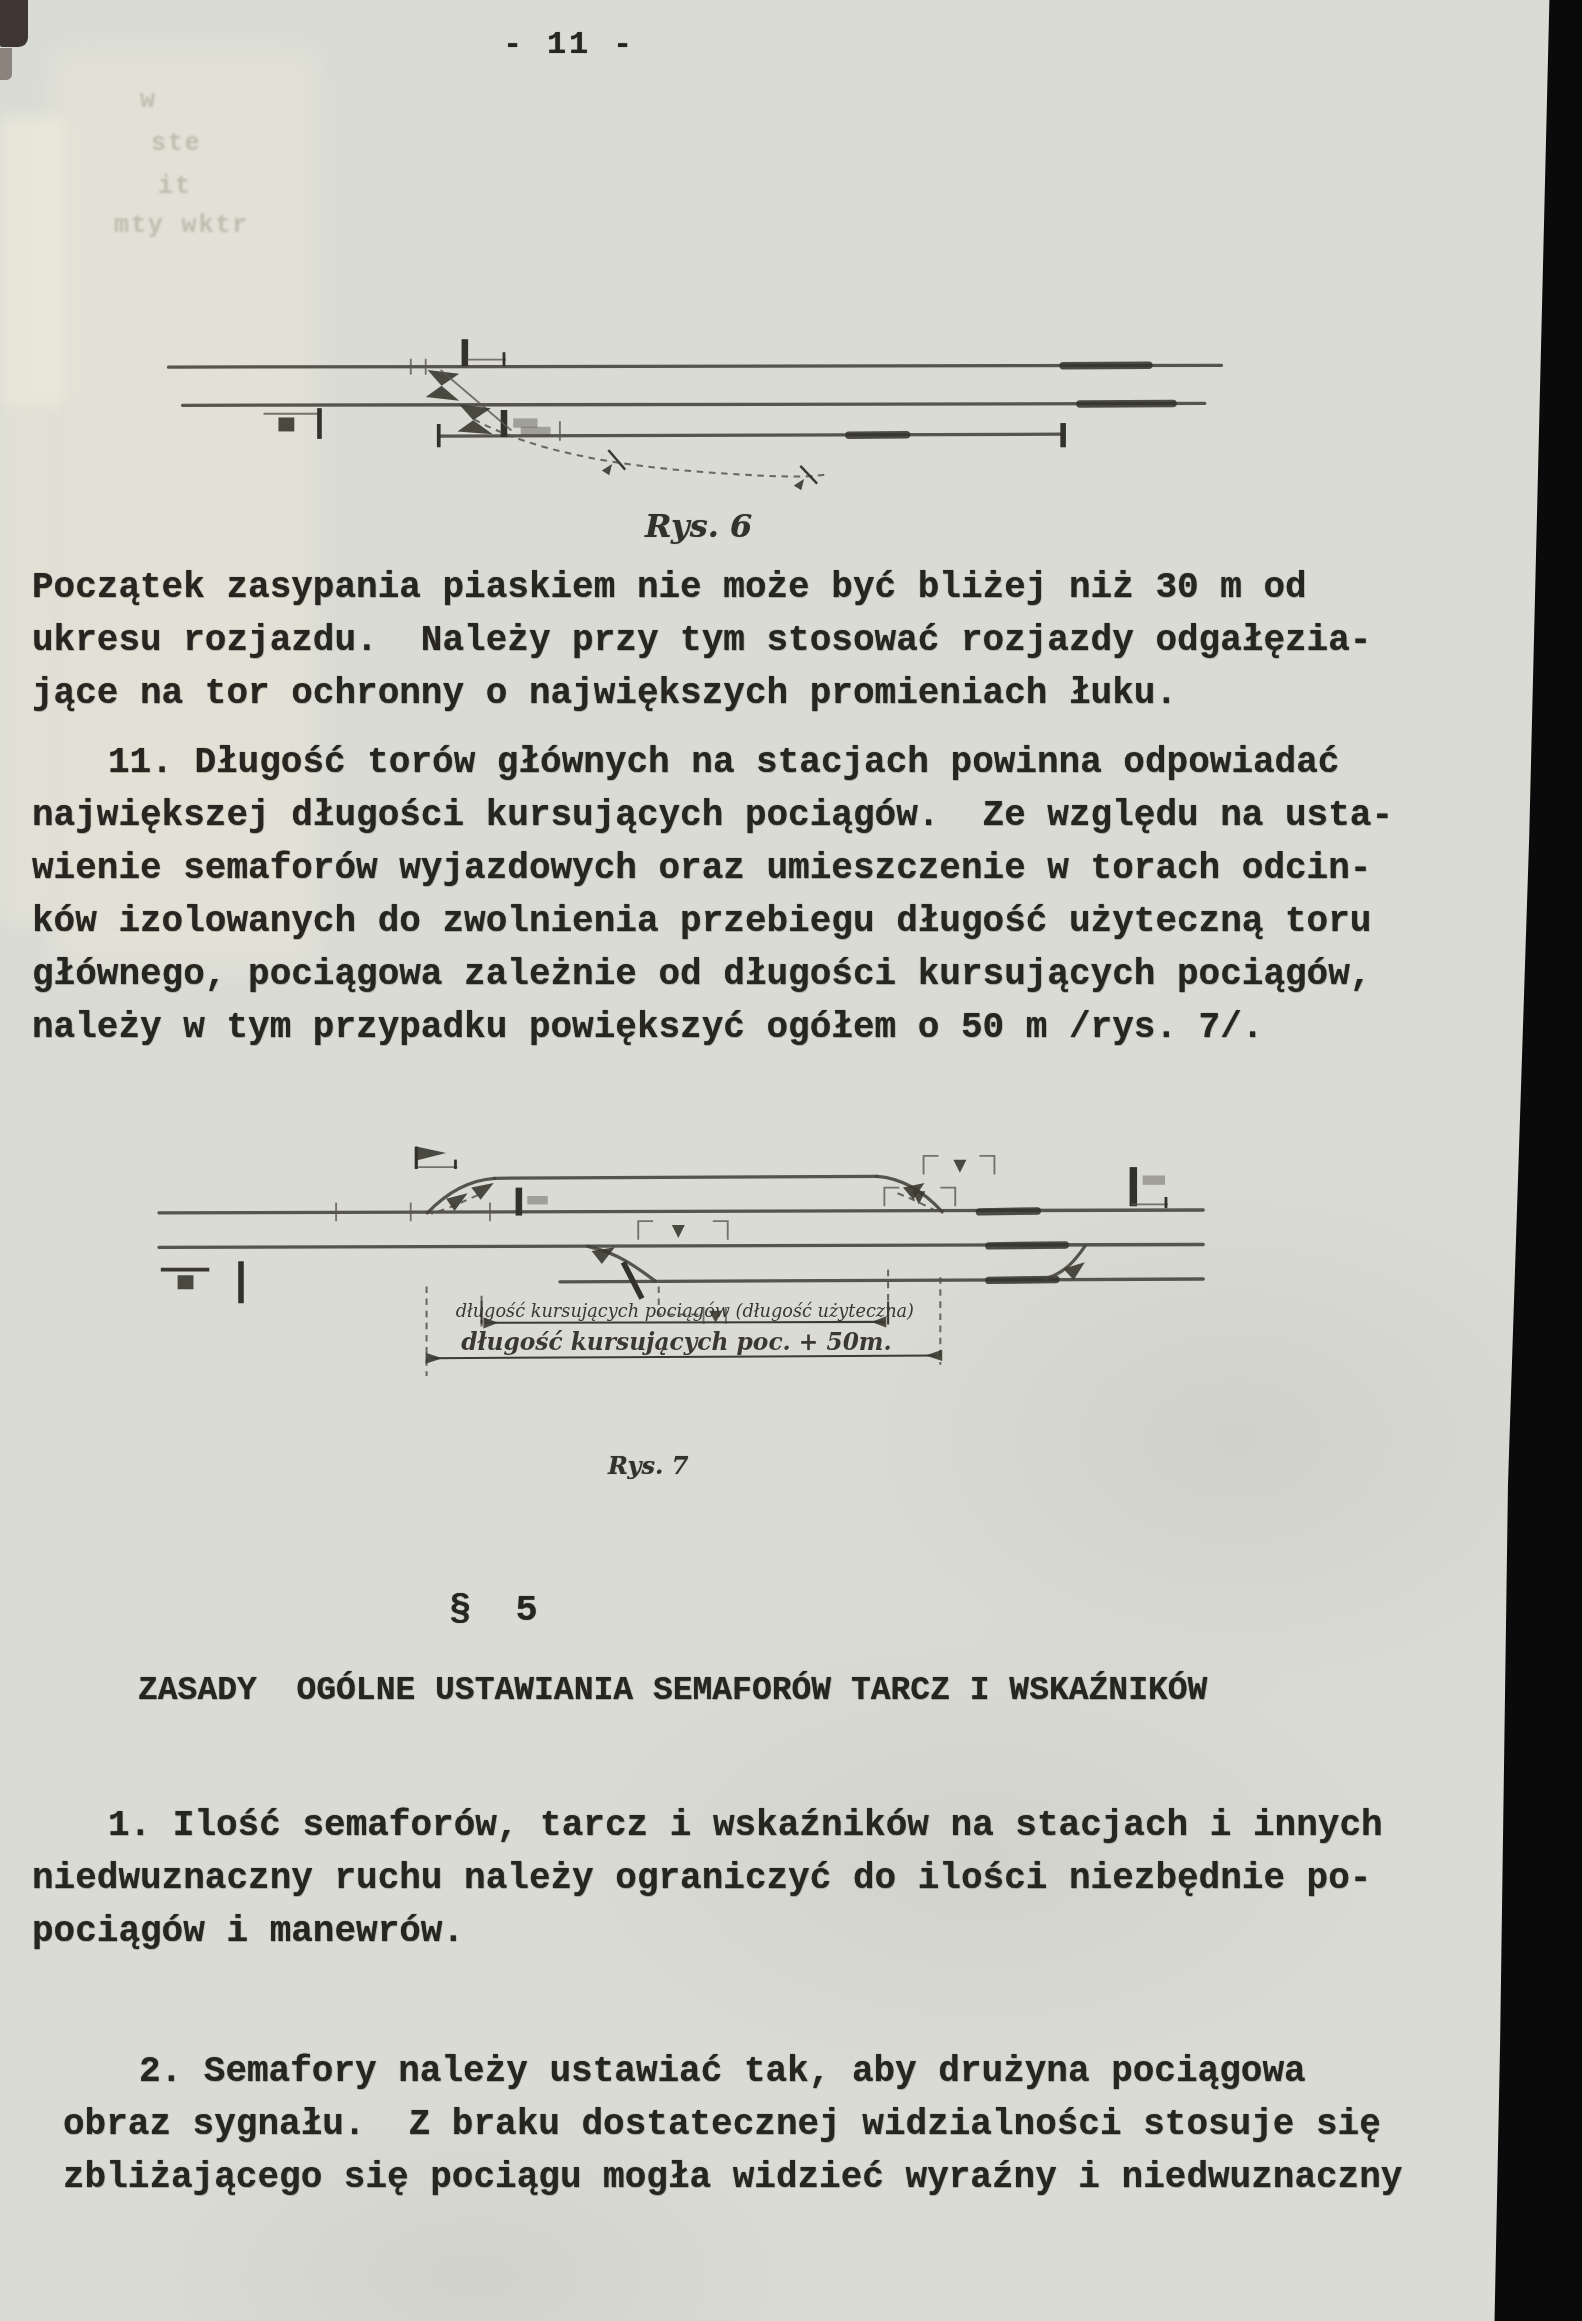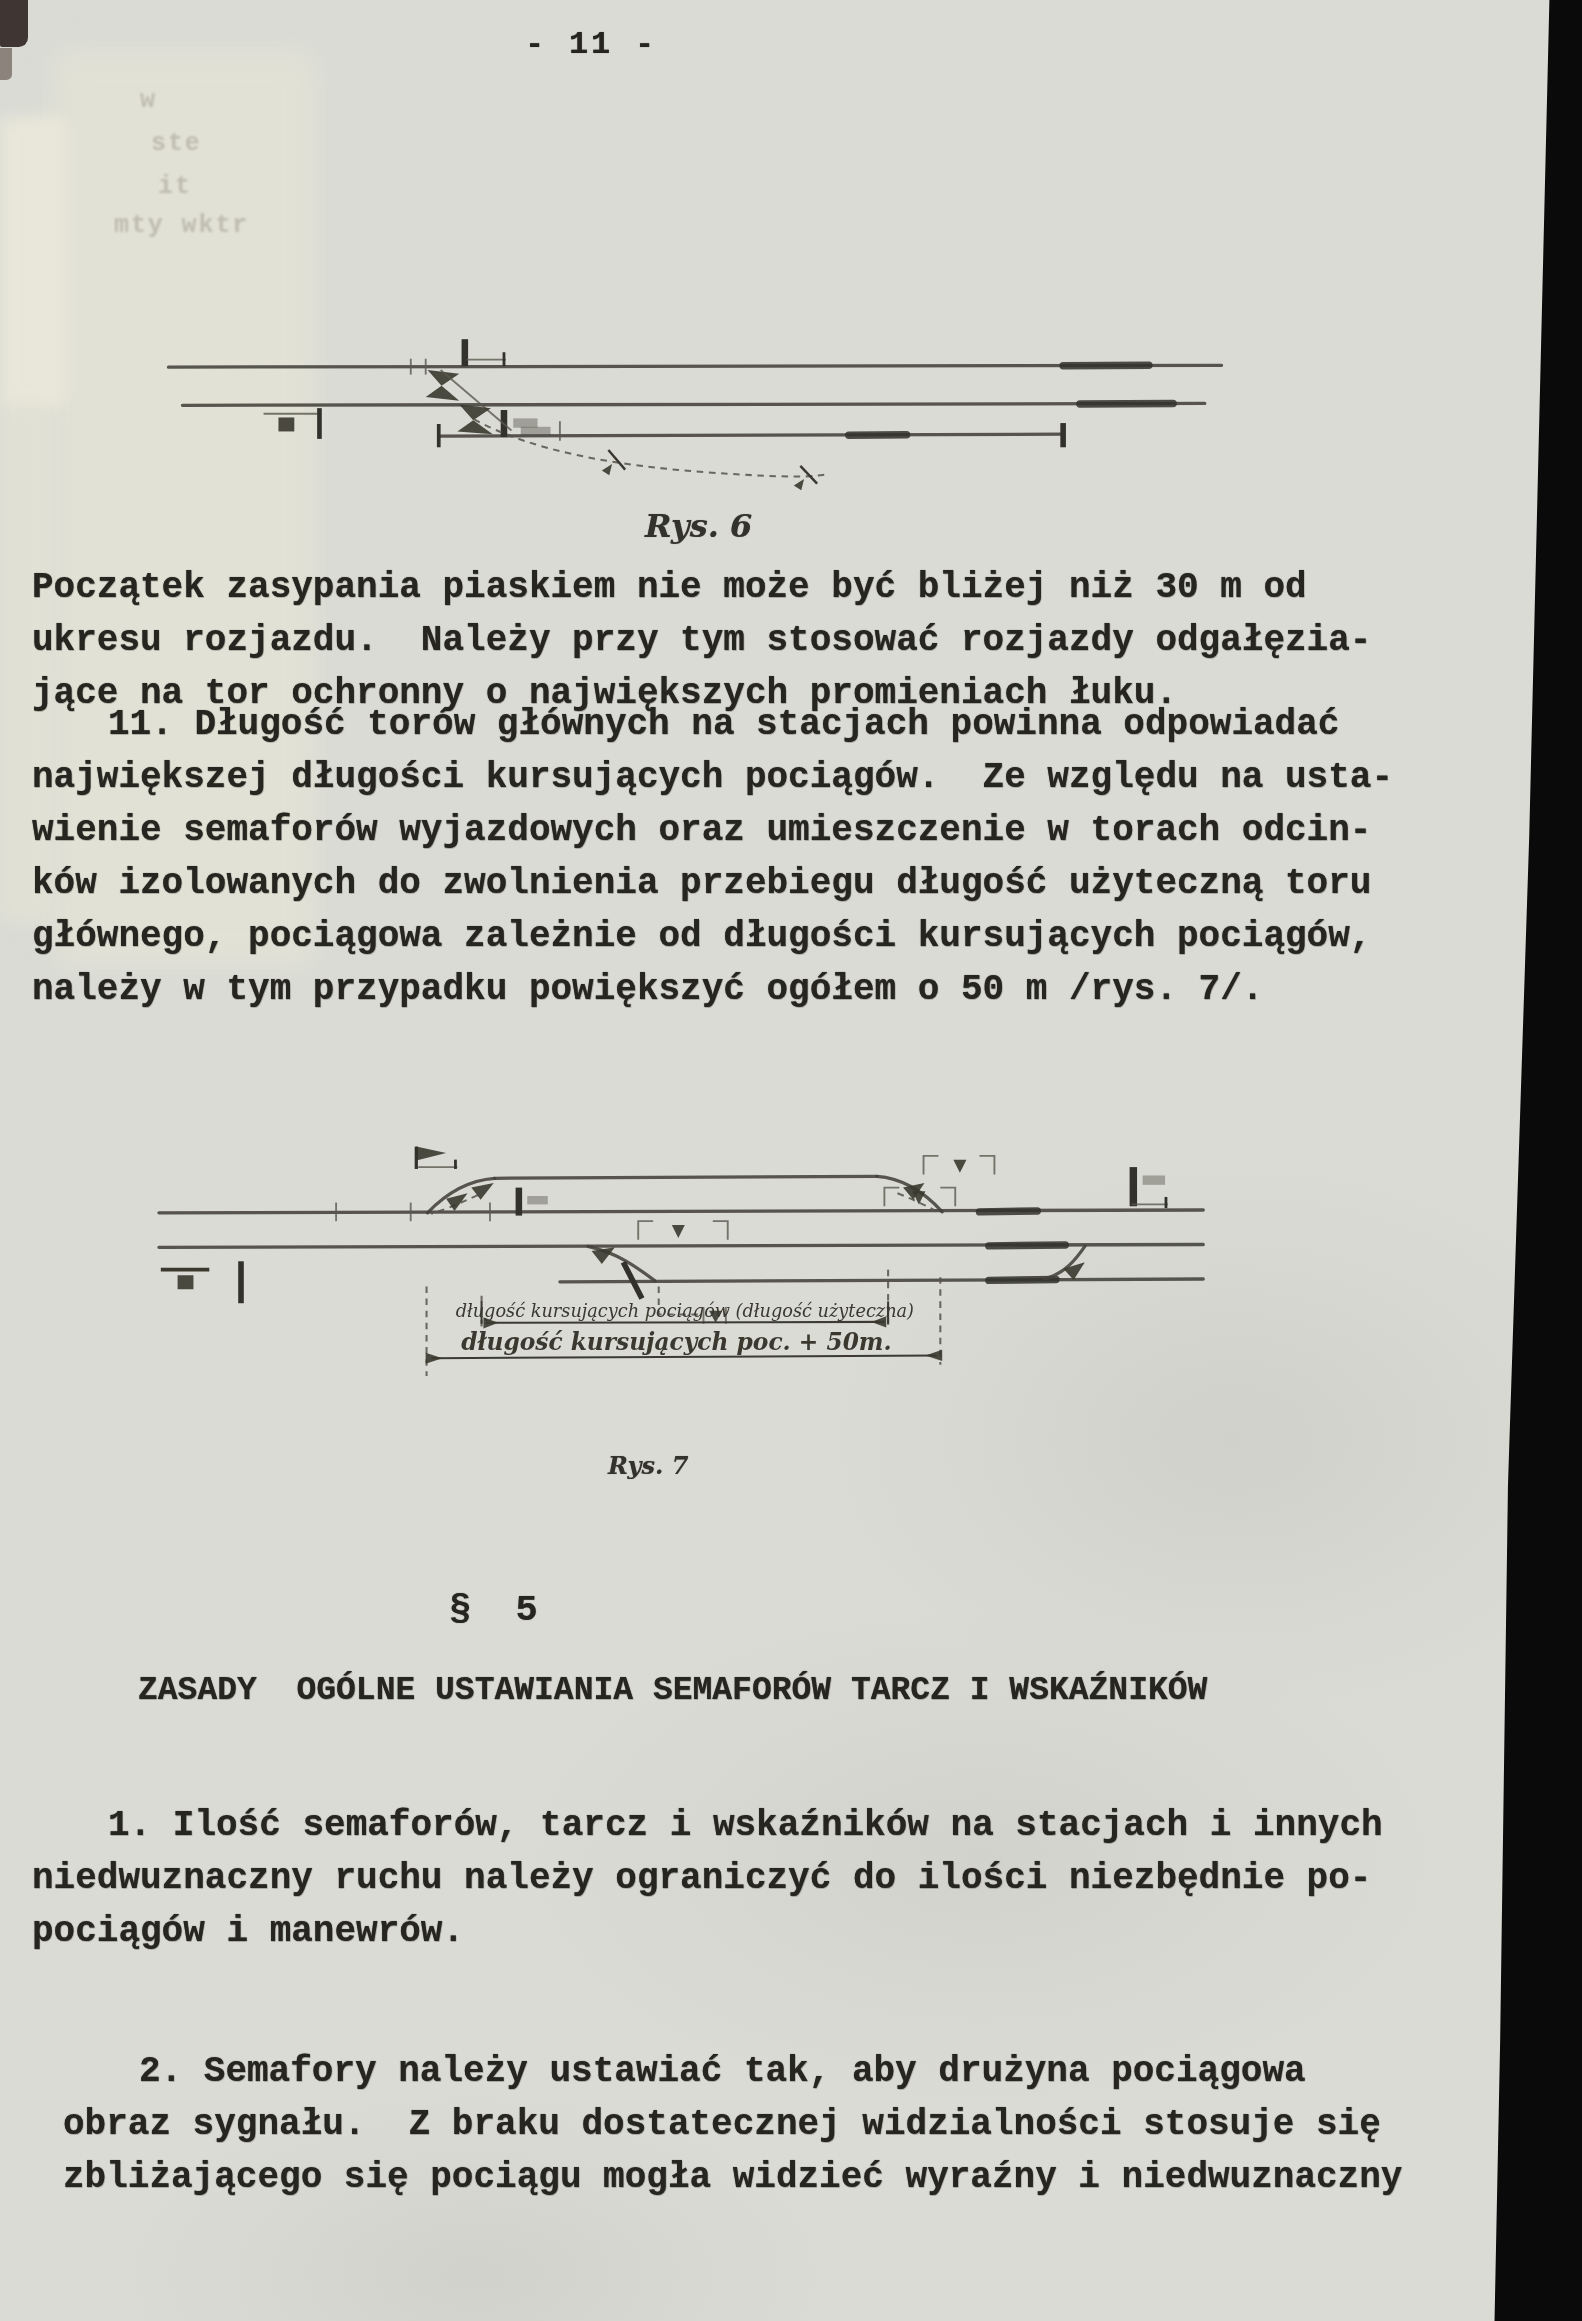--- a/index.html
+++ b/index.html
@@ -24,21 +24,21 @@
   .corner-mark2{left:0; top:48px; width:12px; height:32px; background:#4a3b33; opacity:.55; border-radius:0 0 5.6px 0;}
   .ghost-frag{
     position:absolute; font-family:"Liberation Mono",monospace; font-weight:700;
     color:#8d8a7a; opacity:.42; filter:blur(1.1px); font-size:25px; letter-spacing:1.9px;
   }
   .edge-strip{
     position:absolute; right:0; top:0; width:112px; height:2321px; background:var(--edge);
     clip-path:polygon(70% 0, 100% 0, 100% 100%, 21% 100%, 26% 88%, 33% 64%, 52% 36%);
   }
   .page-number{
-    position:absolute; left:507px; top:26px; width:168px; text-align:center;
+    position:absolute; left:485px; top:26px; width:168px; text-align:center;
     font-size:32px; font-weight:700; letter-spacing:2.8px;
     text-shadow:0 0 0.9px rgba(35,33,28,.7);
   }
   .para{position:absolute; left:32px; width:1380px;}
   .tline{
     white-space:pre; height:53px; line-height:53px; font-size:36px; font-weight:700;
     letter-spacing:0px; text-shadow:0 0 1.1px rgba(38,36,30,.65), 0.6px 0.7px 0 rgba(38,36,30,.2);
   }
   .indent{padding-left:76px;}
   .section-mark{
@@ -130,21 +130,21 @@
     </g>
   </svg>
   <div id="fig6-caption" class="fig-caption">Rys. 6</div>
 
   <div class="para" style="top:561px;">
     <div class="tline">Początek zasypania piaskiem nie może być bliżej niż 30 m od</div>
     <div class="tline">ukresu rozjazdu.  Należy przy tym stosować rozjazdy odgałęzia-</div>
     <div class="tline">jące na tor ochronny o największych promieniach łuku.</div>
   </div>
 
-  <div class="para" style="top:698px;">
+  <div class="para" style="top:736px;">
     <div class="tline indent">11. Długość torów głównych na stacjach powinna odpowiadać</div>
     <div class="tline">największej długości kursujących pociągów.  Ze względu na usta-</div>
     <div class="tline">wienie semaforów wyjazdowych oraz umieszczenie w torach odcin-</div>
     <div class="tline">ków izolowanych do zwolnienia przebiegu długość użyteczną toru</div>
     <div class="tline">głównego, pociągowa zależnie od długości kursujących pociągów,</div>
     <div class="tline">należy w tym przypadku powiększyć ogółem o 50 m /rys. 7/.</div>
   </div>
 
   <svg id="fig7-svg" width="1380" height="266" viewBox="0 0 1480 285">
     <g>

